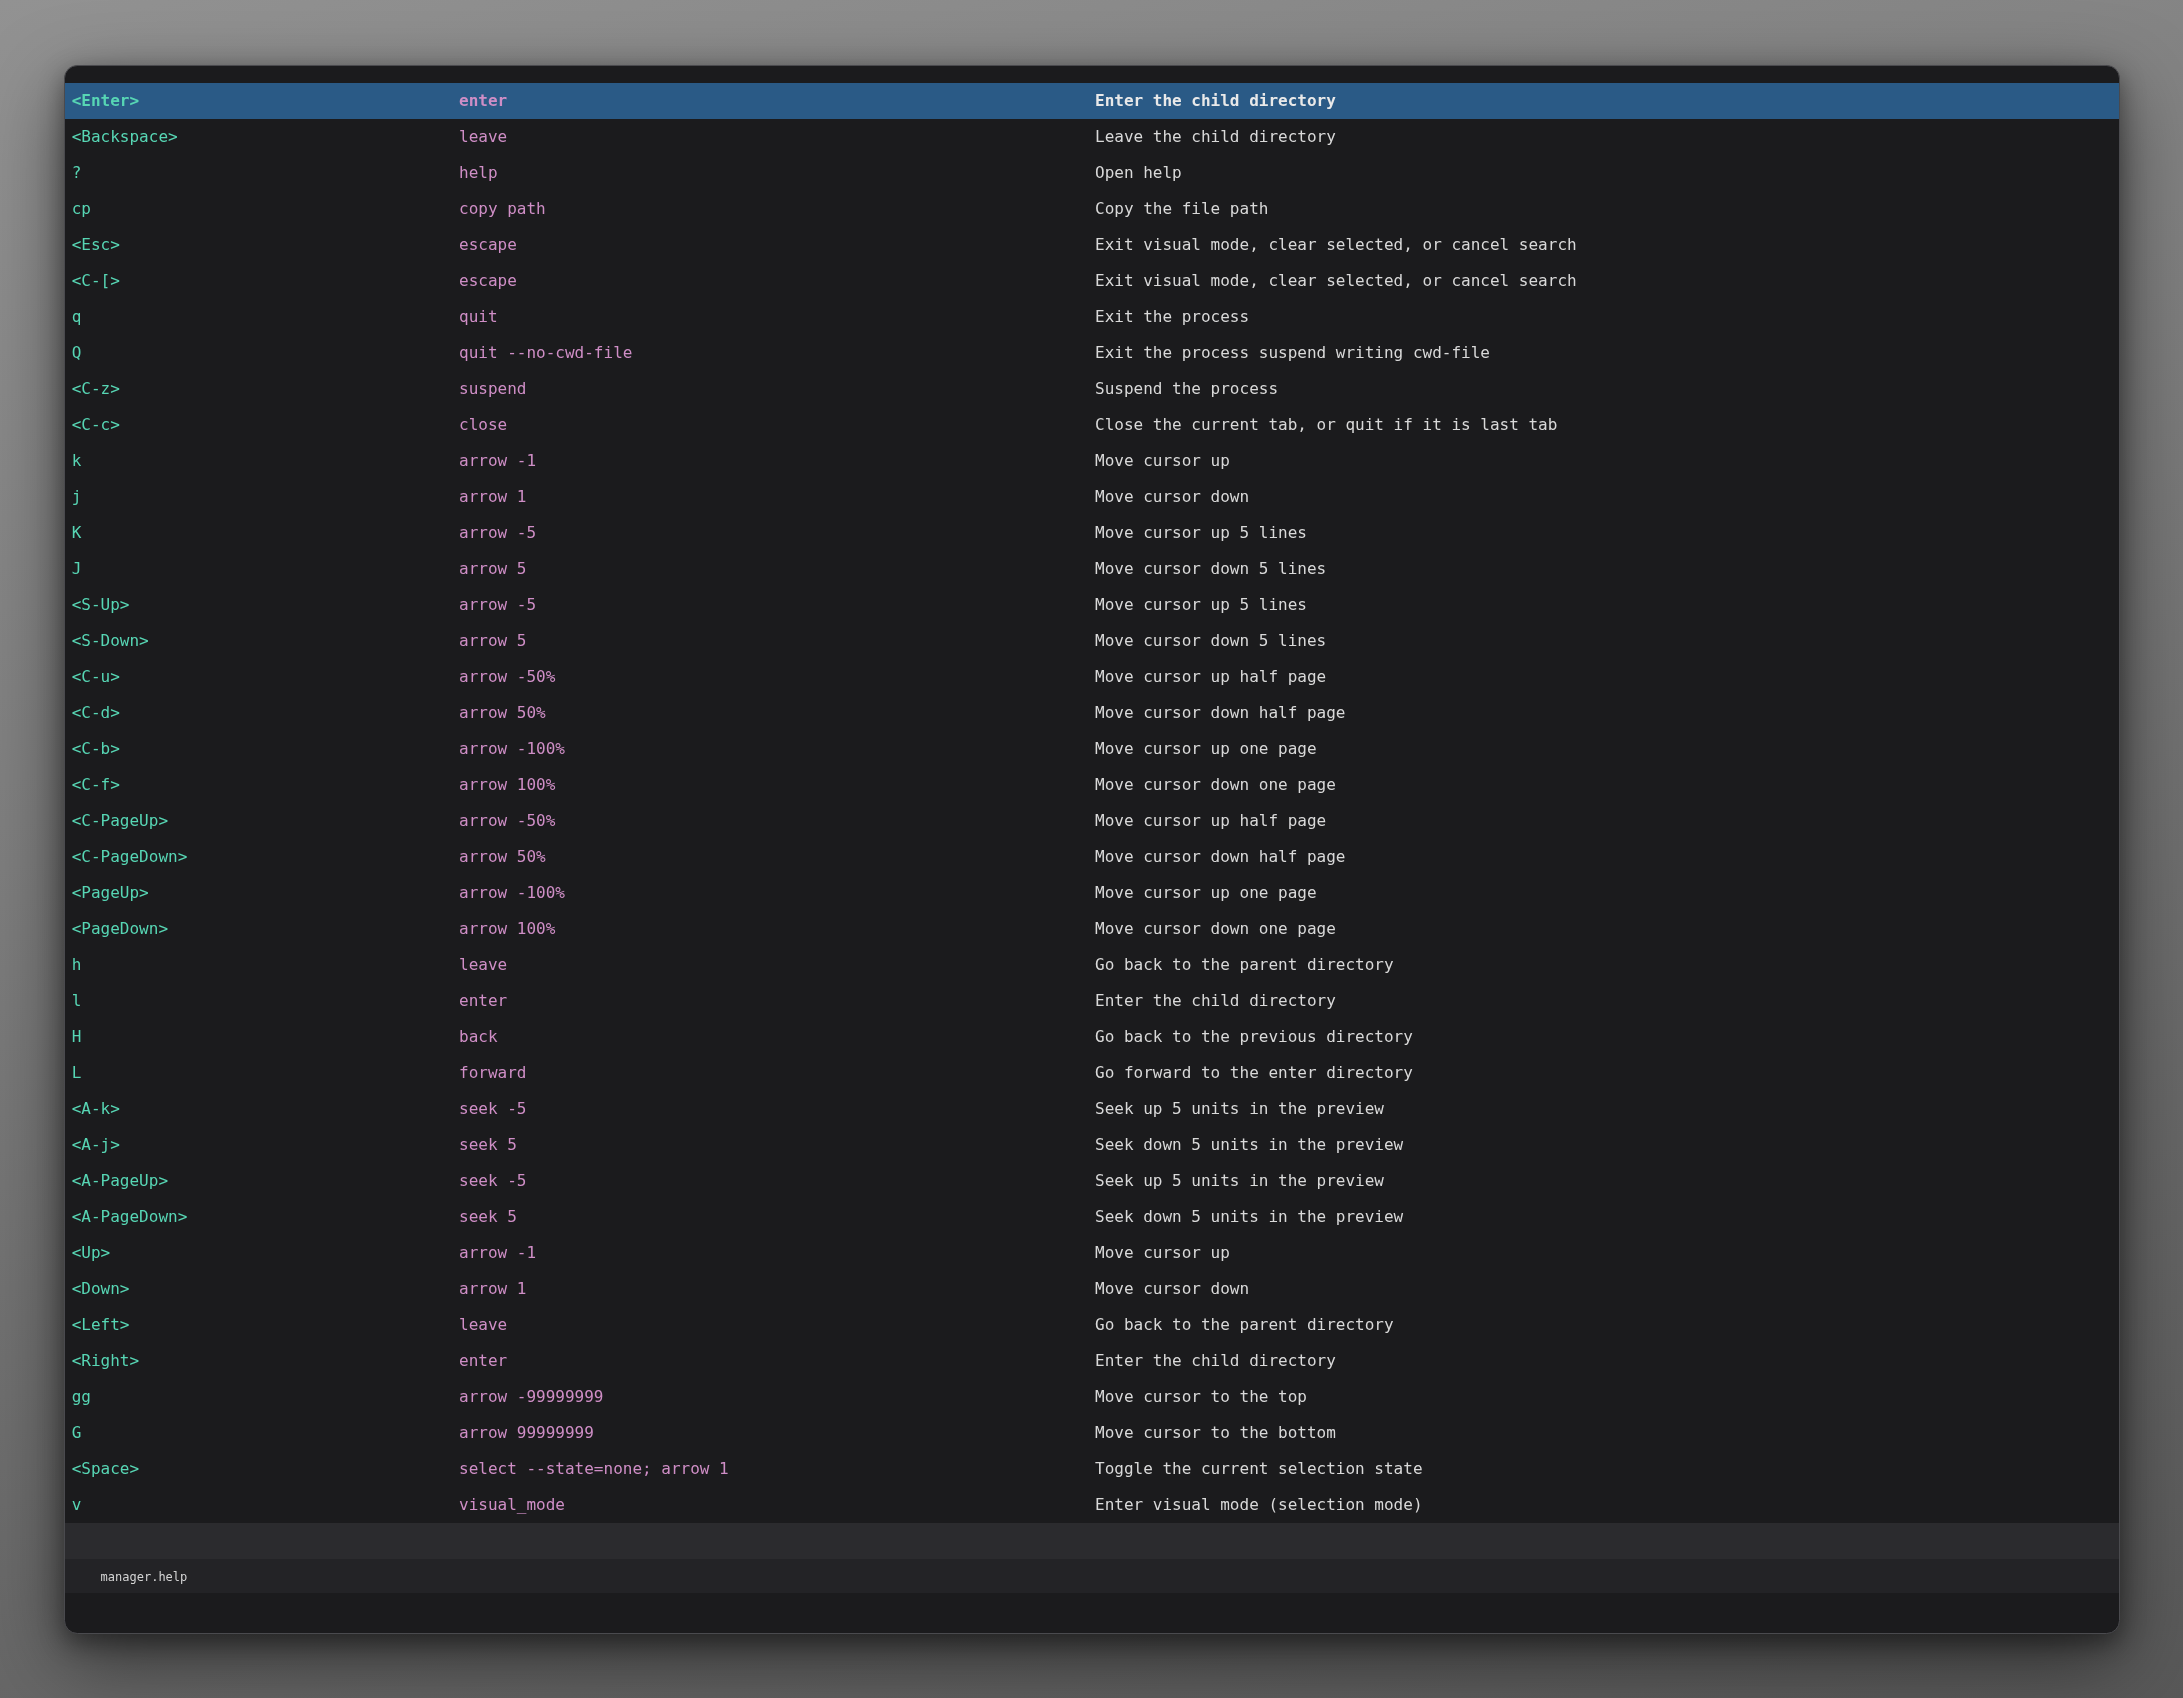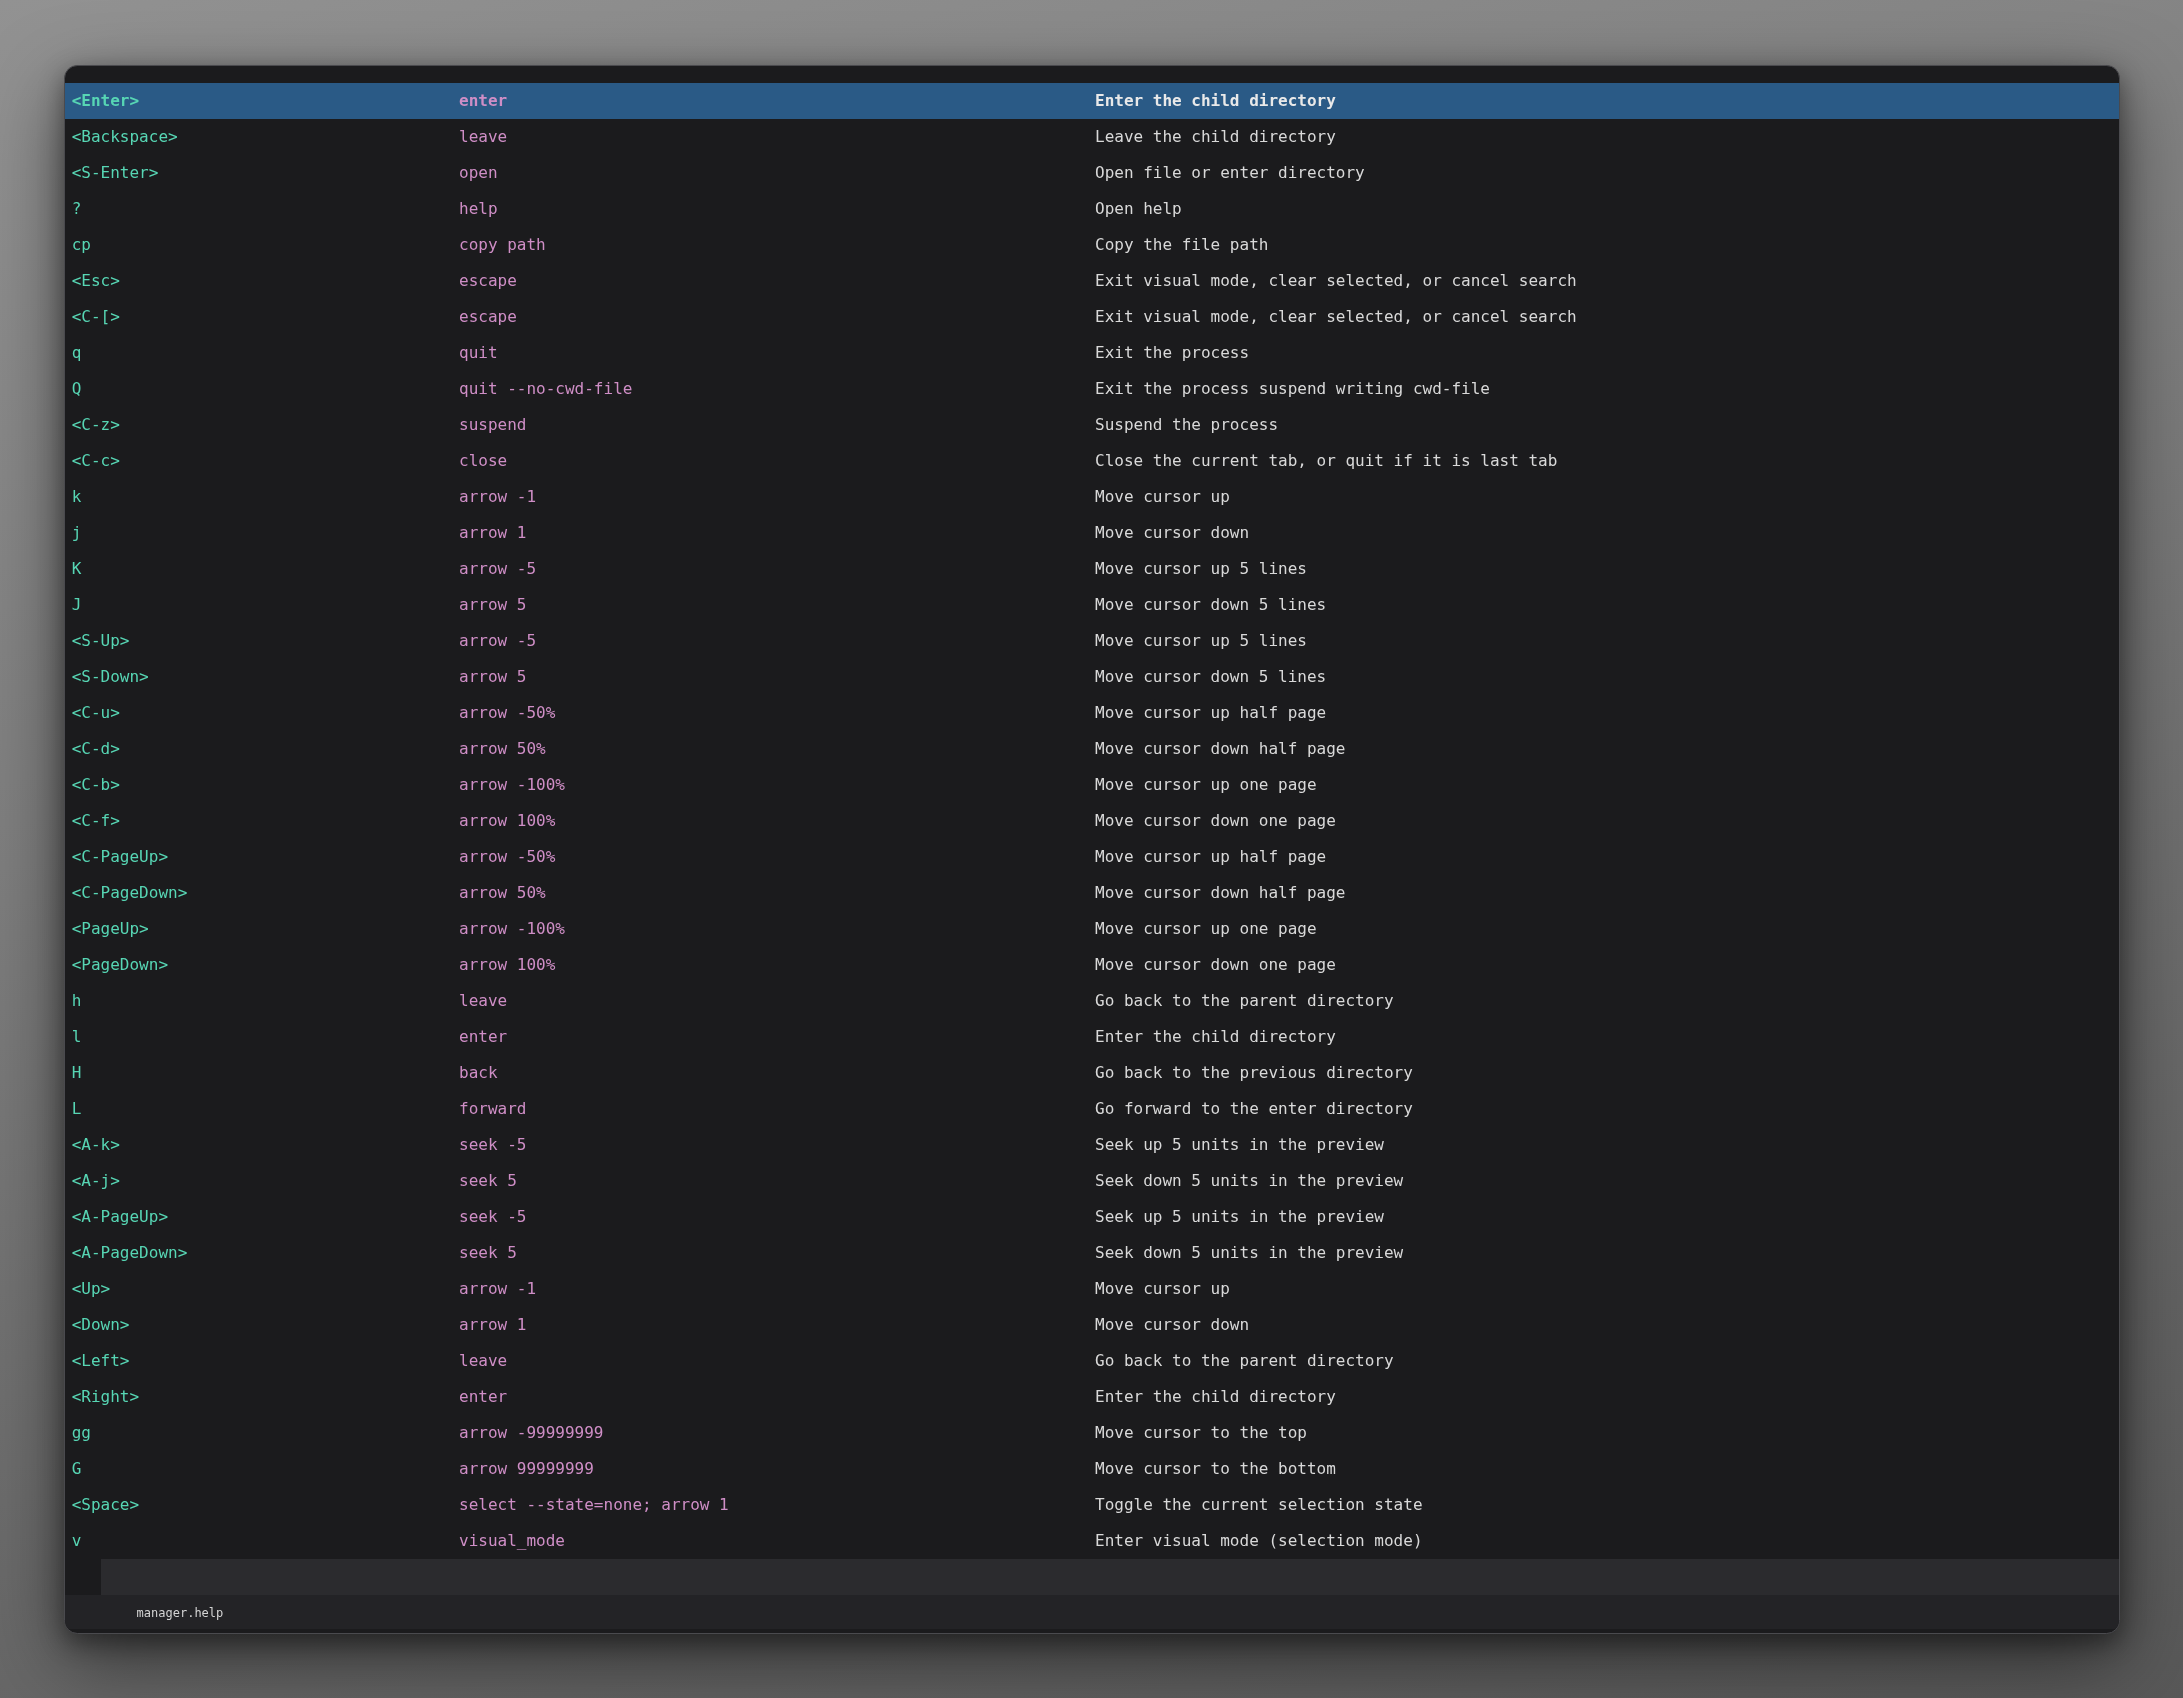--- a/index.html
+++ b/index.html
@@ -48,21 +48,20 @@
   .cmd {left:394px; color:var(--cmd-pink);}
   .desc{left:1030px;color:var(--desc-white);}
   .status-bar{
     height:36px;
     line-height:36px;
     font-size:12px;
     background:var(--bar-bg);
     color:var(--bar-text);
     padding-left:6.7px;
     white-space:pre;
-    margin-left:36px;
   }
   .footer-filler{
     height:34px;
     background:var(--footer-bg);
   }
 </style>
 </head>
 <body>
 
 <div class="terminal-window">
@@ -73,25 +72,20 @@
     <span class="cell cmd">enter</span>
     <span class="cell desc">Enter the child directory</span>
   </div>
 
   <div class="row">
     <span class="cell key">&lt;Backspace&gt;</span>
     <span class="cell cmd">leave</span>
     <span class="cell desc">Leave the child directory</span>
   </div>
 
-  <div class="row">
-    <span class="cell key">&lt;S-Enter&gt;</span>
-    <span class="cell cmd">open</span>
-    <span class="cell desc">Open file or enter directory</span>
-  </div>
 
   <div class="row">
     <span class="cell key">?</span>
     <span class="cell cmd">help</span>
     <span class="cell desc">Open help</span>
   </div>
 
   <div class="row">
     <span class="cell key">cp</span>
     <span class="cell cmd">copy path</span>

